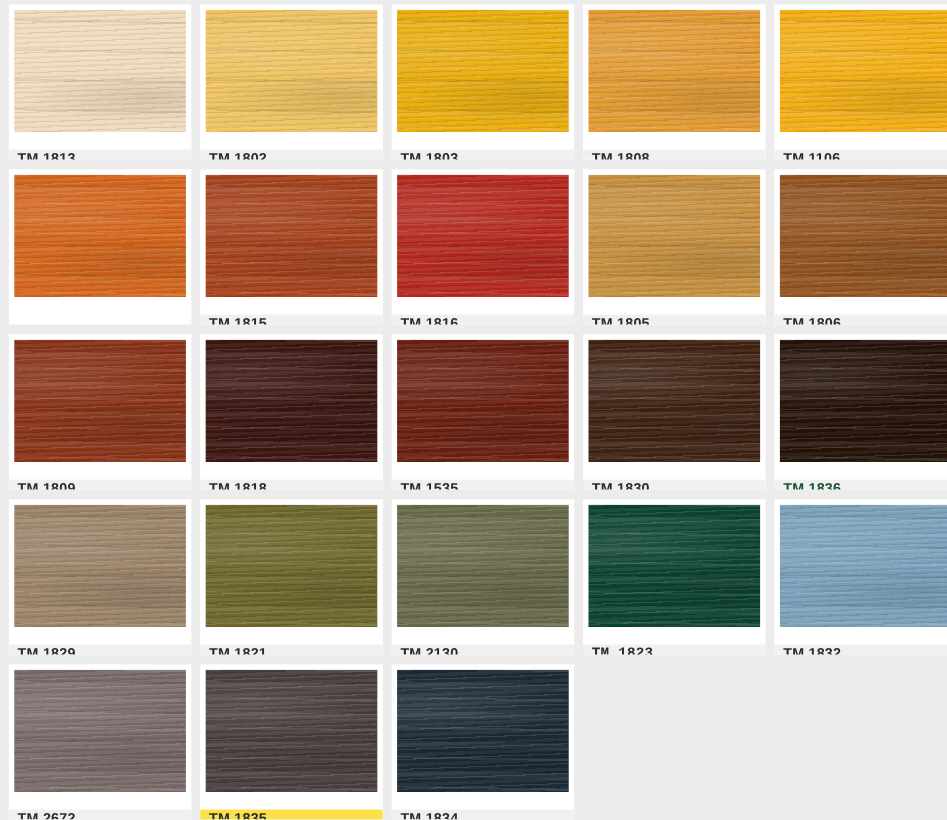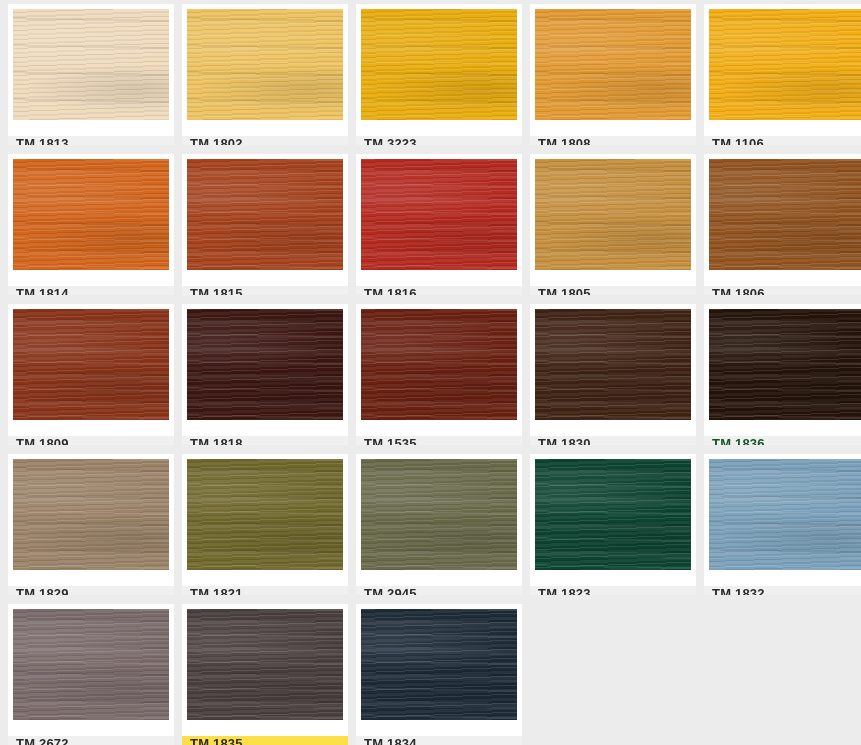--- a/index.html
+++ b/index.html
@@ -130,40 +130,37 @@
     </div>
     <div class="swatch-card">
       <div class="swatch-chip" title="TM 1802" style="background: rgb(238, 195, 97);"></div>
       <div class="swatch-label-bar" style="background: rgb(240, 240, 240);">
         <span class="swatch-label" style="color: rgb(43, 43, 43);">TM 1802</span>
       </div>
     </div>
     <div class="swatch-card">
       <div class="swatch-chip" title="TM 1803" style="background: rgb(233, 173, 14);"></div>
       <div class="swatch-label-bar" style="background: rgb(240, 240, 240);">
-        <span class="swatch-label" style="color: rgb(43, 43, 43);">TM 3223</span>
+        <span class="swatch-label" style="color: rgb(43, 43, 43);">TM 1803</span>
       </div>
     </div>
     <div class="swatch-card">
       <div class="swatch-chip" title="TM 1808" style="background: rgb(227, 154, 51);"></div>
       <div class="swatch-label-bar" style="background: rgb(240, 240, 240);">
         <span class="swatch-label" style="color: rgb(43, 43, 43);">TM 1808</span>
       </div>
     </div>
     <div class="swatch-card">
       <div class="swatch-chip" title="TM 1807" style="background: rgb(243, 174, 20);"></div>
       <div class="swatch-label-bar" style="background: rgb(240, 240, 240);">
         <span class="swatch-label" style="color: rgb(43, 43, 43);">TM 1106</span>
       </div>
     </div>
     <div class="swatch-card">
       <div class="swatch-chip" title="TM 1814" style="background: rgb(212, 101, 28);"></div>
-      <div class="swatch-label-bar" style="background: rgb(240, 240, 240);">
-        <span class="swatch-label" style="color: rgb(43, 43, 43);">TM 1814</span>
-      </div>
     </div>
     <div class="swatch-card">
       <div class="swatch-chip" title="TM 1815" style="background: rgb(166, 66, 29);"></div>
       <div class="swatch-label-bar" style="background: rgb(240, 240, 240);">
         <span class="swatch-label" style="color: rgb(43, 43, 43);">TM 1815</span>
       </div>
     </div>
     <div class="swatch-card">
       <div class="swatch-chip" title="TM 1816" style="background: rgb(181, 41, 31);"></div>
       <div class="swatch-label-bar" style="background: rgb(240, 240, 240);">
@@ -220,27 +217,27 @@
     </div>
     <div class="swatch-card">
       <div class="swatch-chip" title="TM 1821" style="background: rgb(111, 103, 43);"></div>
       <div class="swatch-label-bar" style="background: rgb(240, 240, 240);">
         <span class="swatch-label" style="color: rgb(43, 43, 43);">TM 1821</span>
       </div>
     </div>
     <div class="swatch-card">
       <div class="swatch-chip" title="TM 1822" style="background: rgb(105, 105, 74);"></div>
       <div class="swatch-label-bar" style="background: rgb(240, 240, 240);">
-        <span class="swatch-label" style="color: rgb(43, 43, 43);">TM 2945</span>
+        <span class="swatch-label" style="color: rgb(43, 43, 43);">TM 2130</span>
       </div>
     </div>
     <div class="swatch-card">
       <div class="swatch-chip" title="TM 1823" style="background: rgb(13, 68, 49);"></div>
       <div class="swatch-label-bar" style="background: rgb(240, 240, 240);">
-        <span class="swatch-label" style="color: rgb(43, 43, 43);">TM 1823</span>
+        <span class="swatch-label" style="color: rgb(43, 43, 43); font-family: Liberation Mono, monospace;">TM 1823</span>
       </div>
     </div>
     <div class="swatch-card">
       <div class="swatch-chip" title="TM 1832" style="background: rgb(123, 161, 187);"></div>
       <div class="swatch-label-bar" style="background: rgb(240, 240, 240);">
         <span class="swatch-label" style="color: rgb(43, 43, 43);">TM 1832</span>
       </div>
     </div>
     <div class="swatch-card">
       <div class="swatch-chip" title="TM 1826" style="background: rgb(122, 106, 106);"></div>

